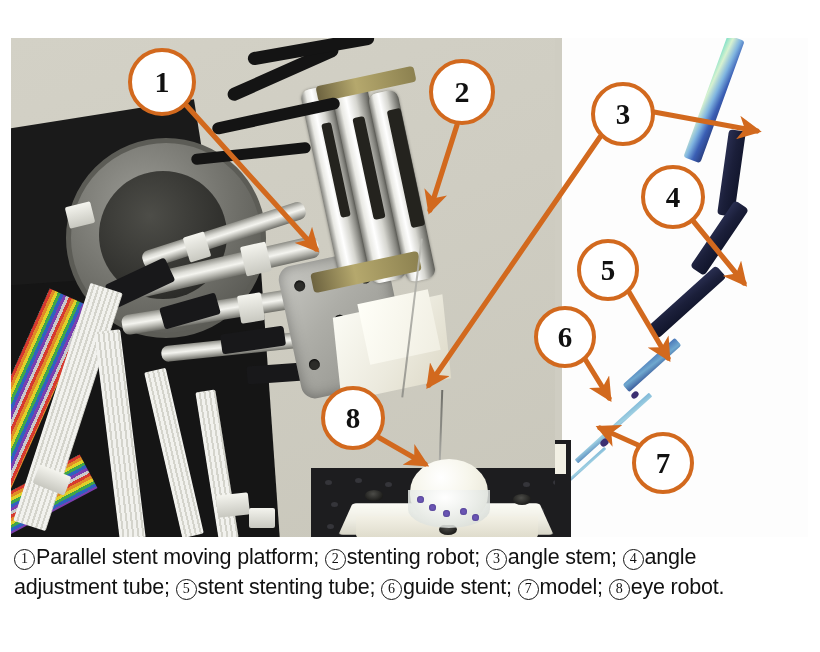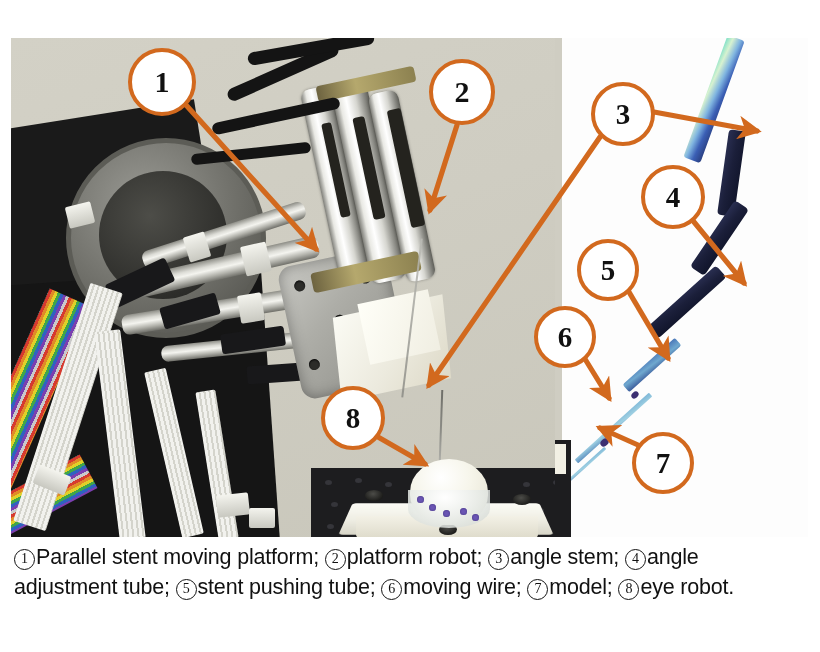--- a/index.html
+++ b/index.html
@@ -476,22 +476,22 @@
     <div class="callout-circle" style="left:632px;top:432px;width:62px;height:62px;font-size:29px;">
       <span>7</span>
     </div>
     <div class="callout-circle" style="left:321px;top:386px;width:64px;height:64px;font-size:29px;">
       <span>8</span>
     </div>
   </div>
 
   <div class="caption">
     <span><span class="cnum">1</span><span>Parallel stent moving platform;</span></span>
-    <span><span class="cnum">2</span><span>platform robot;</span></span>
+    <span><span class="cnum">2</span><span>stenting robot;</span></span>
     <span><span class="cnum">3</span><span>angle stem;</span></span>
     <span><span class="cnum">4</span><span>angle adjustment tube;</span></span>
-    <span><span class="cnum">5</span><span>stent pushing tube;</span></span>
-    <span><span class="cnum">6</span><span>moving wire;</span></span>
+    <span><span class="cnum">5</span><span>stent stenting tube;</span></span>
+    <span><span class="cnum">6</span><span>guide stent;</span></span>
     <span><span class="cnum">7</span><span>model;</span></span>
     <span><span class="cnum">8</span><span>eye robot.</span></span>
   </div>
 
 </div>
 
 </body></html>

